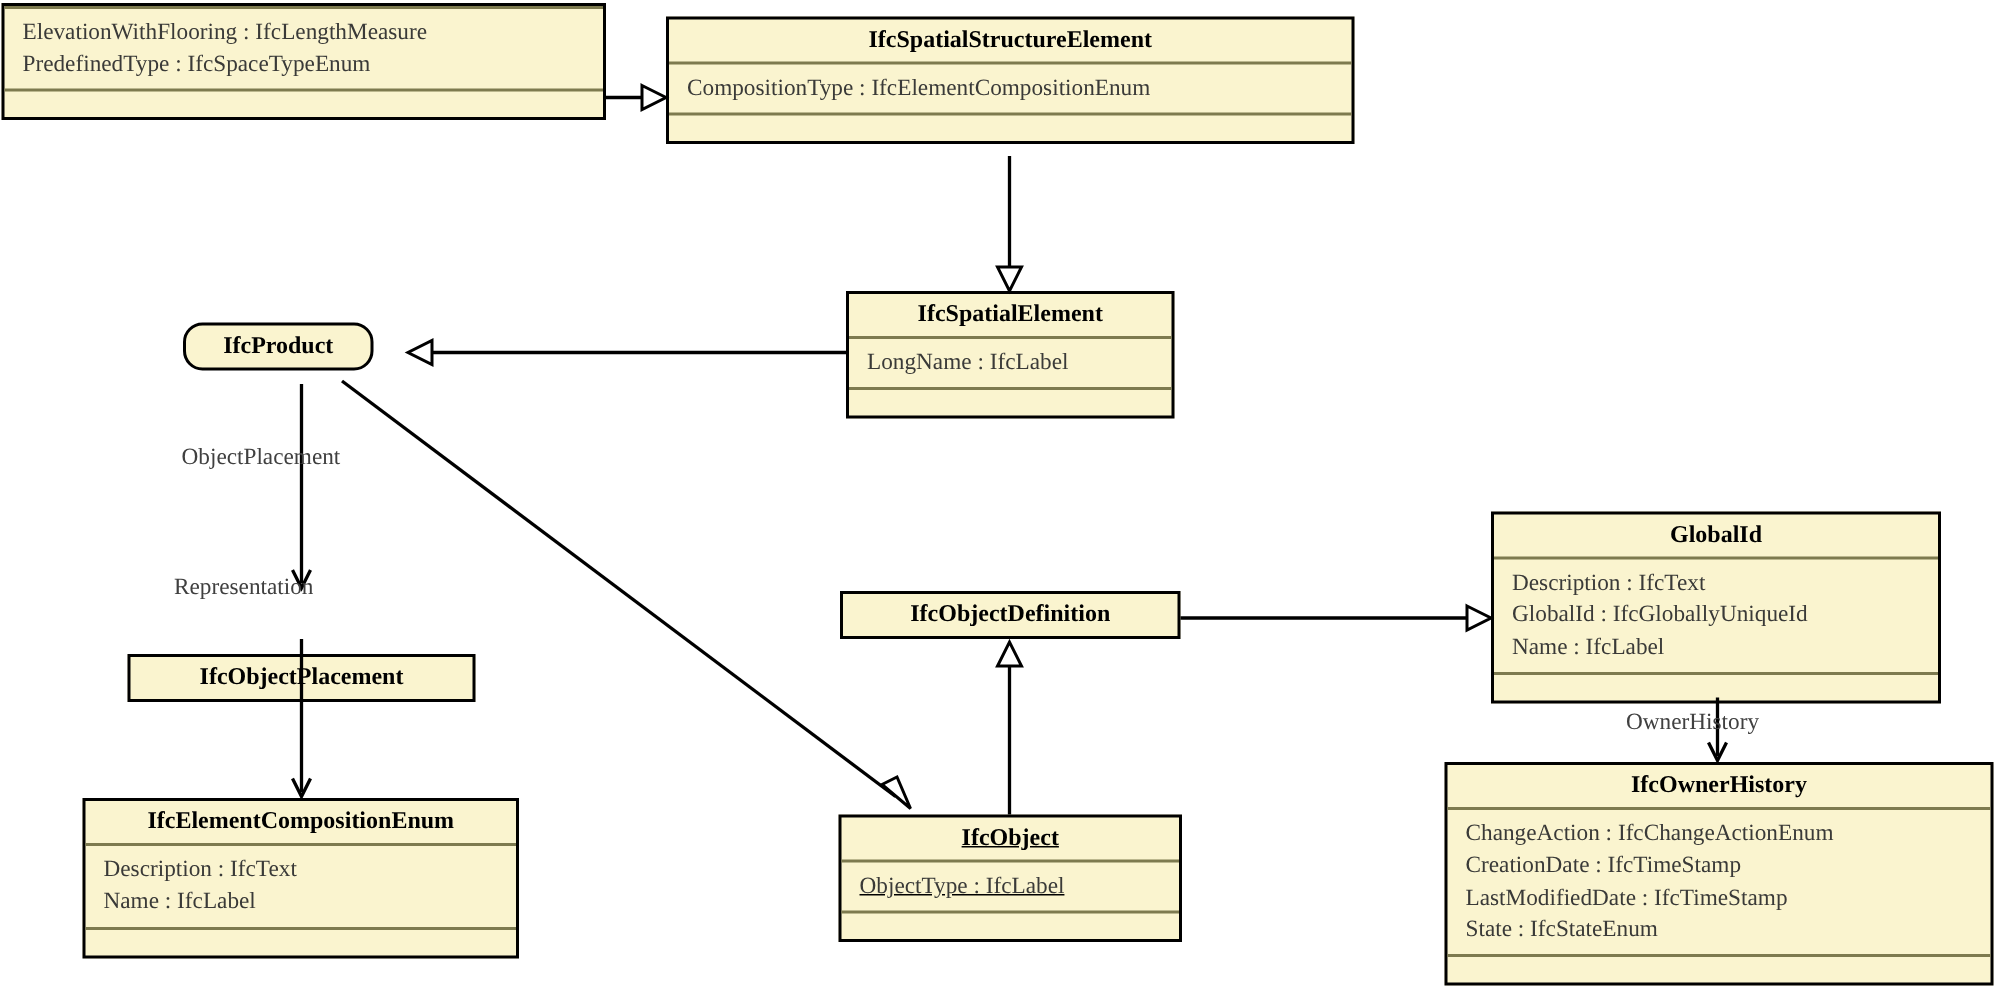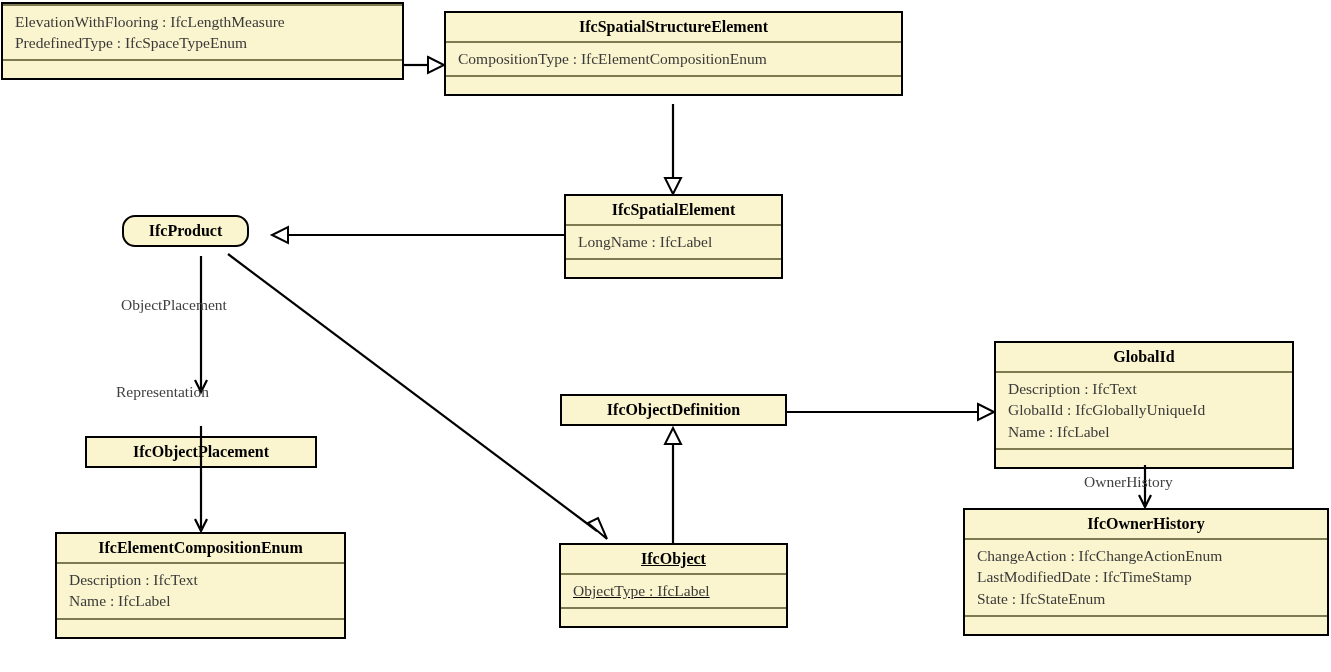--- a/index.html
+++ b/index.html
@@ -207,20 +207,21 @@
     </div>
     <div class="uml-sep"></div>
     <div class="uml-empty"></div>
   </div>
 
   <div class="uml-class" style="left:963px; top:508px; width:366px;">
     <div class="uml-title">IfcOwnerHistory</div>
     <div class="uml-sep"></div>
     <div class="uml-attrs">
       <div class="uml-attr">ChangeAction : IfcChangeActionEnum</div>
+      <div class="uml-attr">CreationDate : IfcTimeStamp</div>
       <div class="uml-attr">LastModifiedDate : IfcTimeStamp</div>
       <div class="uml-attr">State : IfcStateEnum</div>
     </div>
     <div class="uml-sep"></div>
     <div class="uml-empty"></div>
   </div>
 
   <div class="edge-label" style="left:121px; top:296px; z-index:30;">ObjectPlacement</div>
 
   <div class="edge-label" style="left:116px; top:383px; z-index:30;font-family:Liberation Serif, serif;">Representation</div>

